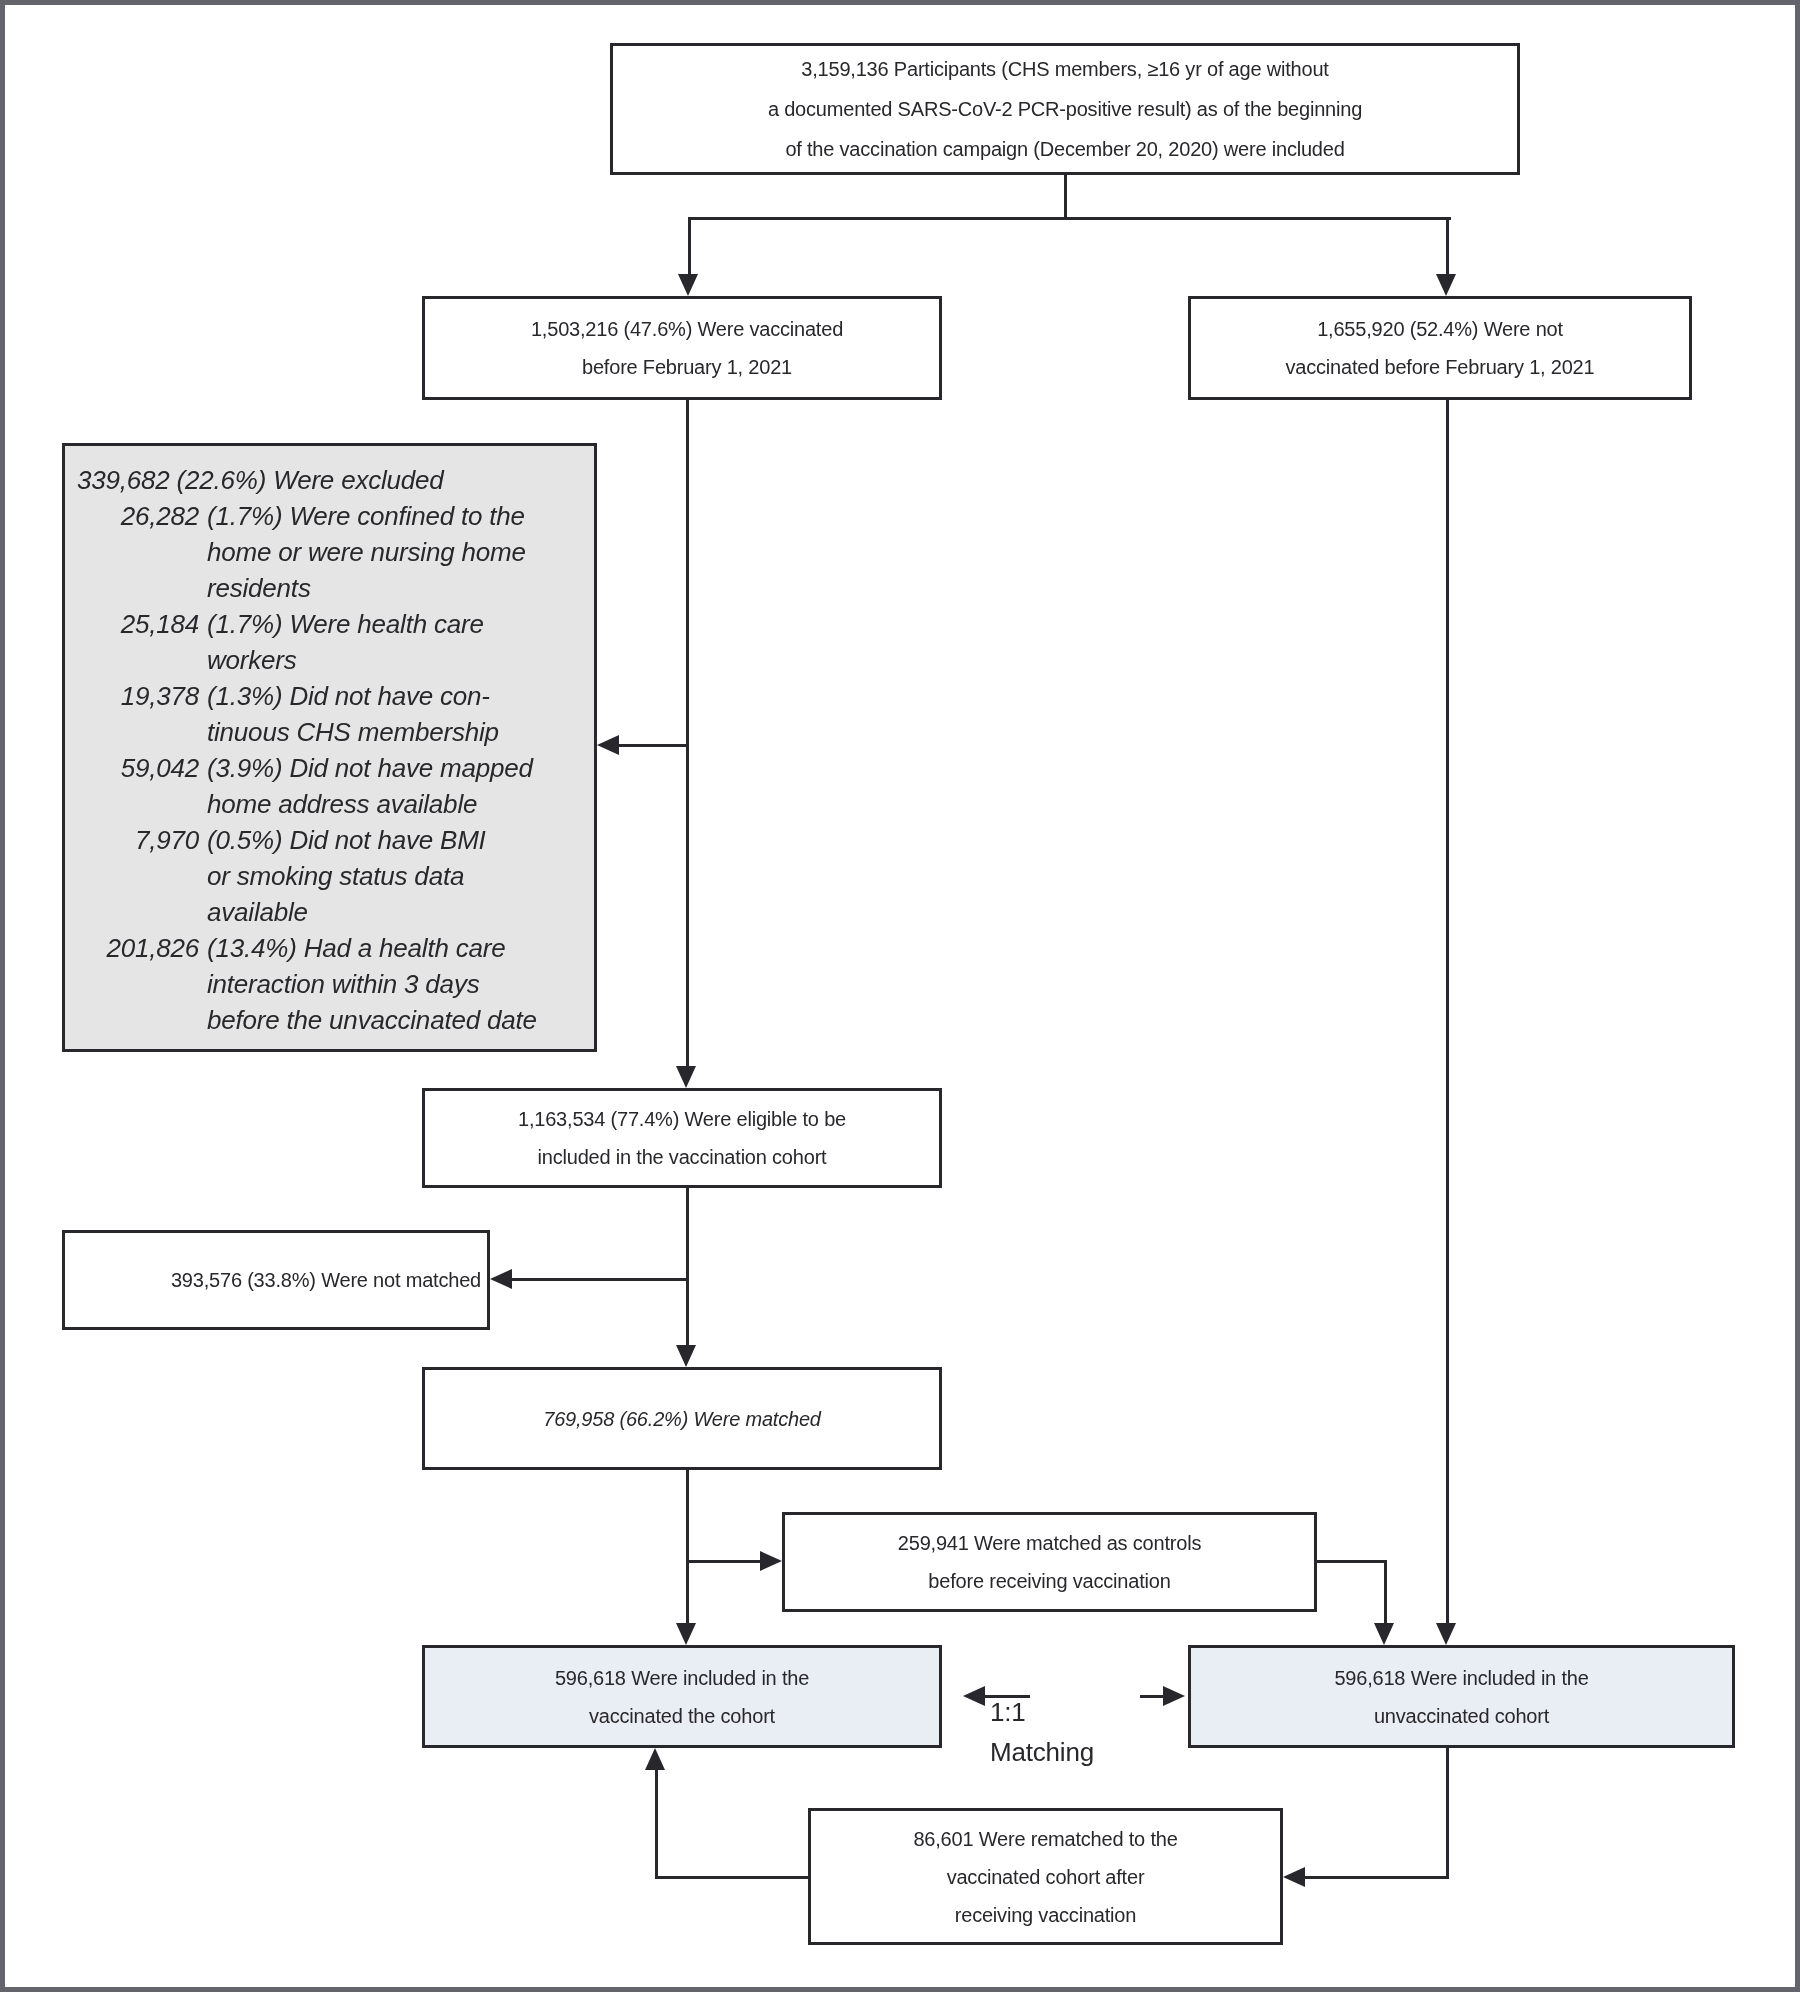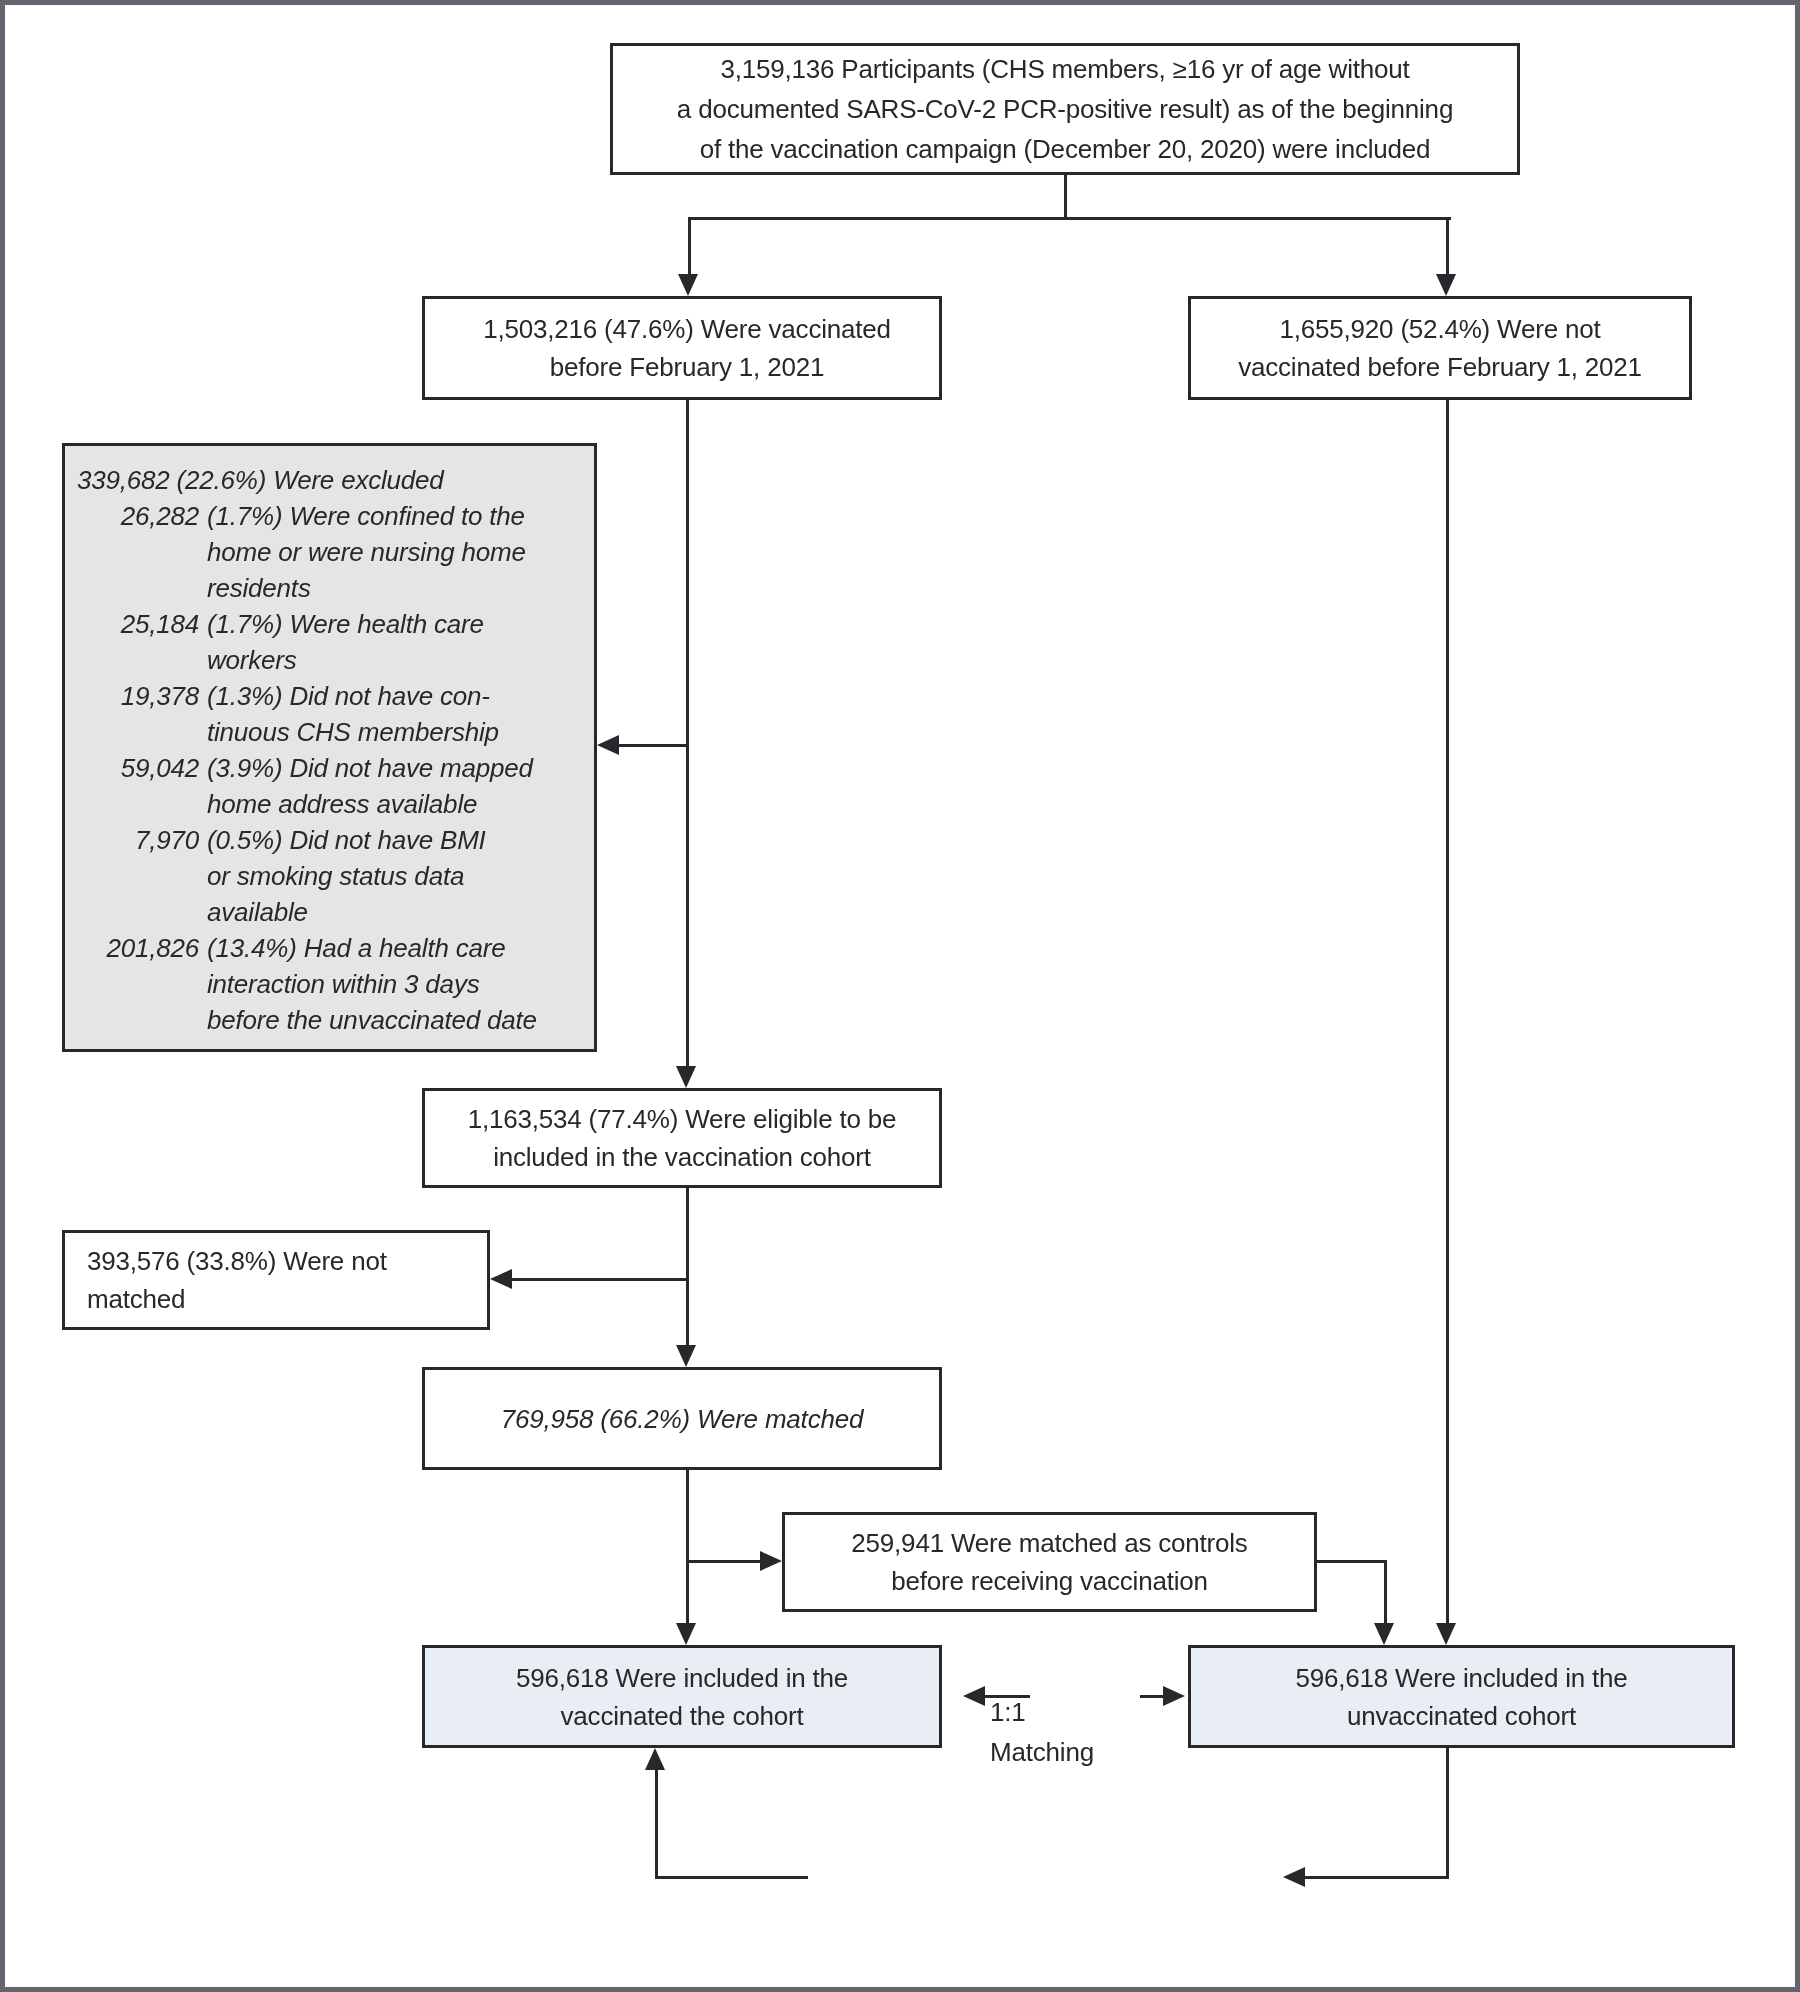--- a/index.html
+++ b/index.html
@@ -26,21 +26,21 @@
     position:absolute;
     box-sizing:border-box;
     border:3px solid var(--ink);
     background:#ffffff;
     color:var(--ink);
     display:flex;
     align-items:center;
     justify-content:center;
     text-align:center;
     white-space:pre-line;
-    font-size:26px;
+    font-size:20px;
     line-height:38px;
     letter-spacing:-0.2px;
     padding:0 6px;
   }
   .box.shaded{background:var(--shade);}
   .box.left-align{
     justify-content:flex-end;
     text-align:left;
     padding-left:22px;
   }
@@ -216,15 +216,20 @@
   <div class="label" style="left:990px;top:1652px;width:170px;">
     <span>1:1
 Matching</span>
   </div>
 
   <div class="box shaded" style="left:1188px;top:1645px;width:547px;height:103px;">
     <span>596,618 Were included in the
 unvaccinated cohort</span>
   </div>
 
+  <div class="box" style="left:808px;top:1808px;width:475px;height:137px;">
+    <span>86,601 Were rematched to the
+vaccinated cohort after
+receiving vaccination</span>
+  </div>
 
   <div class="frame"></div>
 </div>
 
 </body></html>

